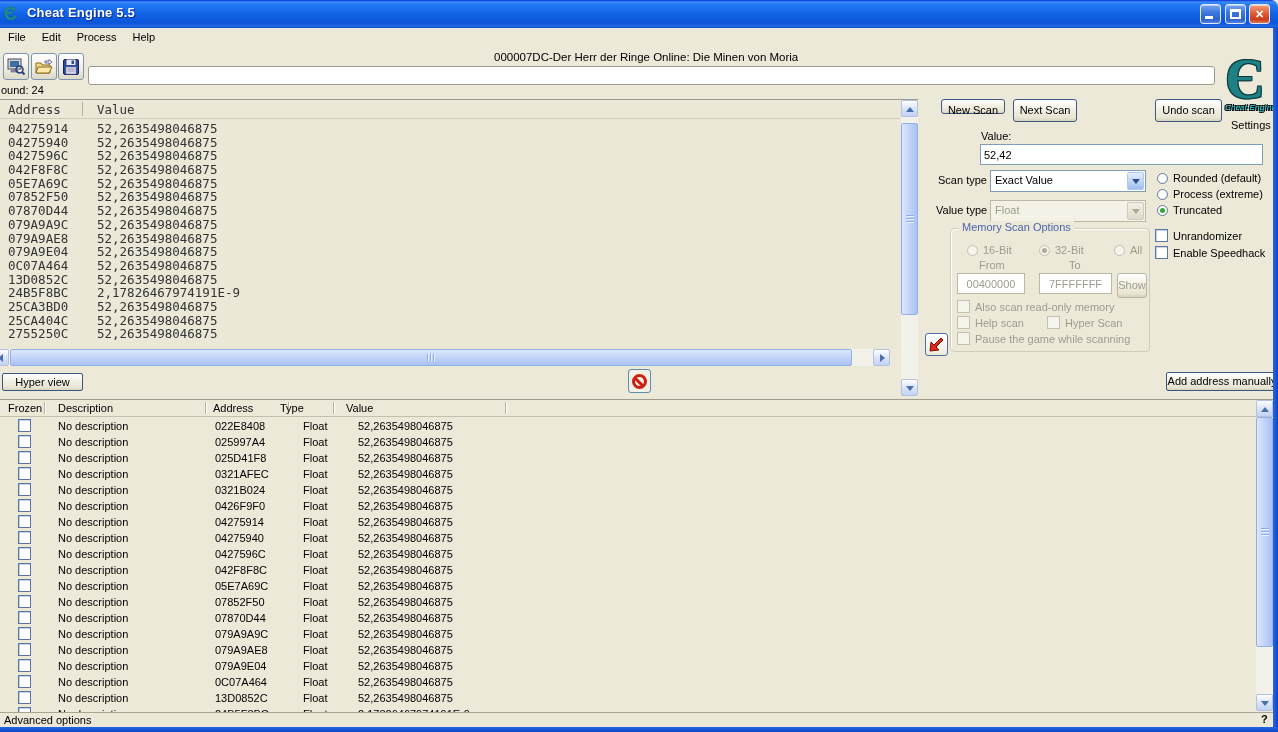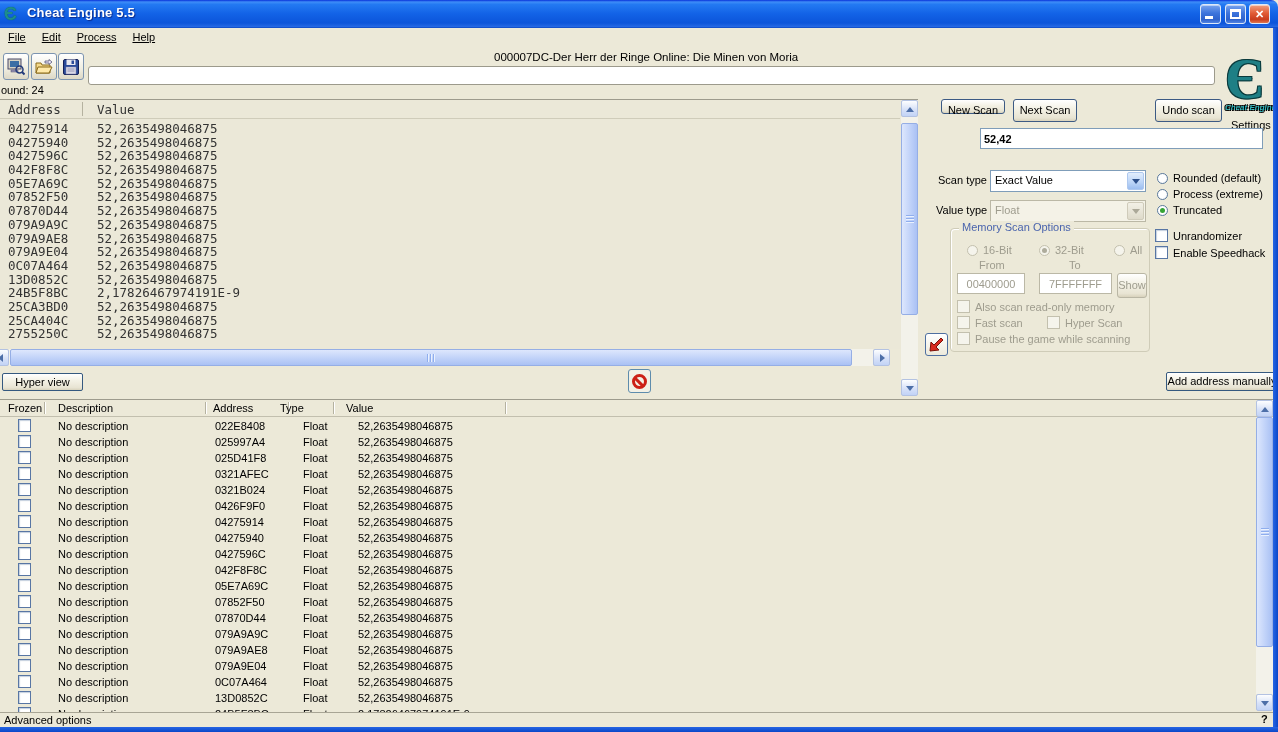--- a/index.html
+++ b/index.html
@@ -19,21 +19,21 @@
   .winbtn { position:absolute; top:4px; width:21px; height:20px; border:1px solid #DCE8F8;
     border-radius:3px; color:#fff; font-size:11px; line-height:18px; text-align:center;
     background:linear-gradient(180deg,#7AA4EE 0%,#3D74DC 45%,#2E62CC 80%,#5183E2 100%);
     box-shadow:inset 0 1px 0 rgba(255,255,255,.5); cursor:default; }
   .winbtn.close { background:linear-gradient(180deg,#F0A080 0%,#E25C37 45%,#C93D1E 80%,#E0764E 100%); font-weight:bold; }
   .winbtn .minglyph { position:absolute; left:4px; bottom:4px; width:8px; height:3px; background:#fff; }
   .winbtn .maxglyph { position:absolute; left:4px; top:4px; width:11px; height:10px;
     border:2px solid #fff; border-top-width:3px; }
   .menubar { position:absolute; left:0; top:28px; width:1273px; height:19px;
     background:#ECE9D8; font-size:11px; color:#000; }
-  .menu-item { display:inline-block; padding:3px 8px 2px 8px;text-decoration:underline; }
+  .menu-item { display:inline-block; padding:3px 8px 2px 8px; }
   .border-right { position:absolute; right:0; top:28px; width:5px; height:699px;
     background:linear-gradient(90deg,#2665E4,#0A47C8); z-index:40; }
   .border-bottom { position:absolute; left:0; bottom:0; width:1278px; height:5px;
     background:linear-gradient(180deg,#2665E4,#0A47C8); z-index:40; }
 
   .client { position:absolute; left:0; top:47px; width:1273px; height:680px;
     background:#ECE9D8; overflow:hidden; }
 
   
   .xp-btn { position:absolute; background:linear-gradient(180deg,#FFFFFF 0%,#F4F2E6 40%,#E8E4D3 85%,#D8D2BC 100%);
@@ -334,21 +334,21 @@
     <div class="xp-btn" style="left:1013px; top:52px; width:64px; height:23px; line-height:21px;">Next Scan</div>
     <div class="xp-btn" style="left:1155px; top:52px; width:67px; height:23px; line-height:21px;">Undo scan</div>
 
     <div class="logo">
       <span class="big-e">Є</span>
       <span class="brand">Cheat Engine</span>
     </div>
     <span class="settings-label">Settings</span>
 
     <span class="label" style="left:981px; top:83px;">Value:</span>
-    <input class="edit" style="left: 980px; top: 81px; width: 283px; height: 21px; font-weight: bold;" value="52,42">
+    <input class="edit" style="left: 980px; top: 97px; width: 283px; height: 21px;" value="52,42">
 
     <span class="label" style="left:938px; top:127px;">Scan type</span>
     <div class="combo" style="left:990px; top:123px; width:156px; height:22px;">
       <span class="combo-text">Exact Value</span>
       <span class="combo-btn"></span>
     </div>
 
     <span class="label" style="left:936px; top:157px;">Value type</span>
     <div class="combo disabled" style="left:990px; top:153px; width:156px; height:22px;">
       <span class="combo-text">Float</span>
@@ -389,21 +389,21 @@
       <input class="edit gray" style="left: 6px; top: 44px; width: 68px; height: 21px; color: rgb(158, 156, 142); border-color: rgb(187, 184, 166); text-align: center;" value="00400000">
       <input class="edit gray" style="left: 88px; top: 44px; width: 73px; height: 21px; color: rgb(158, 156, 142); border-color: rgb(187, 184, 166); text-align: center;" value="7FFFFFFF">
       <div class="xp-btn" style="left:166px; top:44px; width:30px; height:25px; line-height:23px; color:#9E9C8E; border-color:#B9B6A4;">Show</div>
 
       <div class="cb-row disabled" style="left:6px; top:71px;">
         <span class="xp-checkbox"></span>
         <span class="cb-label">Also scan read-only memory</span>
       </div>
       <div class="cb-row disabled" style="left:6px; top:87px;">
         <span class="xp-checkbox"></span>
-        <span class="cb-label">Fast scan</span>
+        <span class="cb-label">Help scan</span>
       </div>
       <div class="cb-row disabled" style="left:96px; top:87px;">
         <span class="xp-checkbox"></span>
         <span class="cb-label">Hyper Scan</span>
       </div>
       <div class="cb-row disabled" style="left:6px; top:103px;">
         <span class="xp-checkbox"></span>
         <span class="cb-label">Pause the game while scanning</span>
       </div>
     </div>

